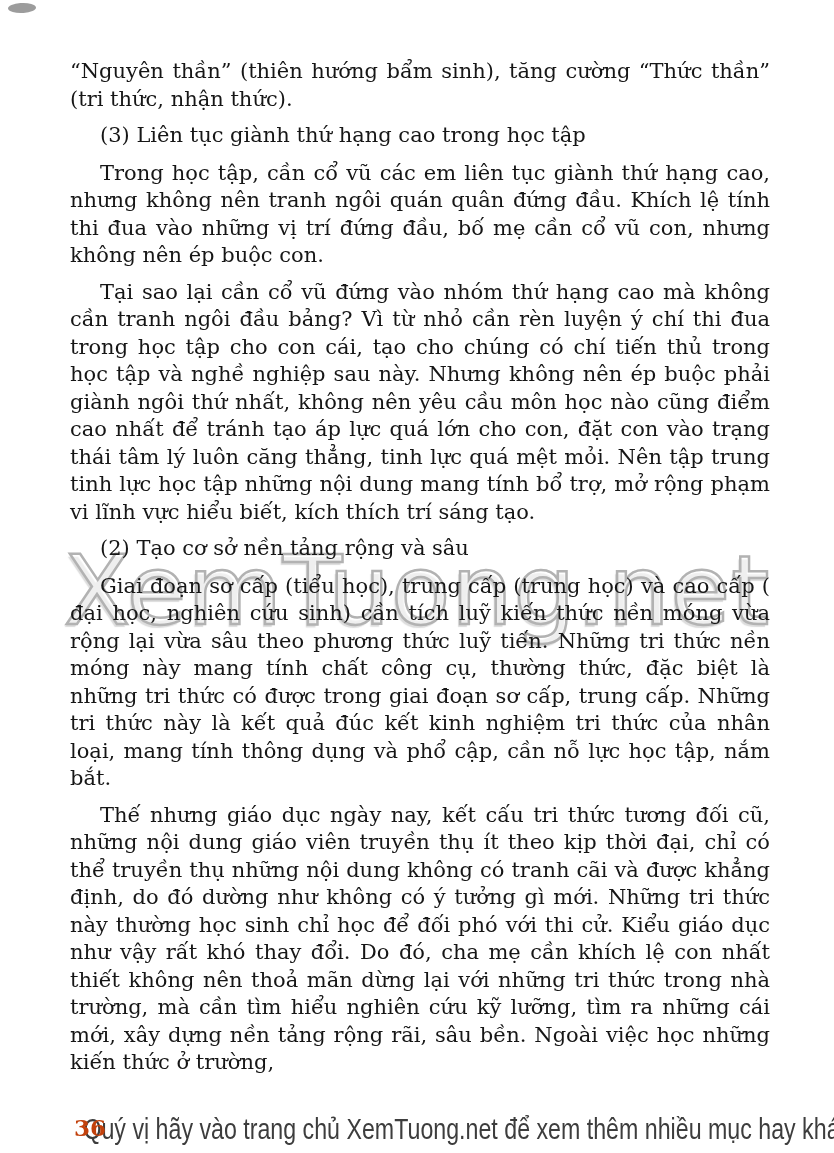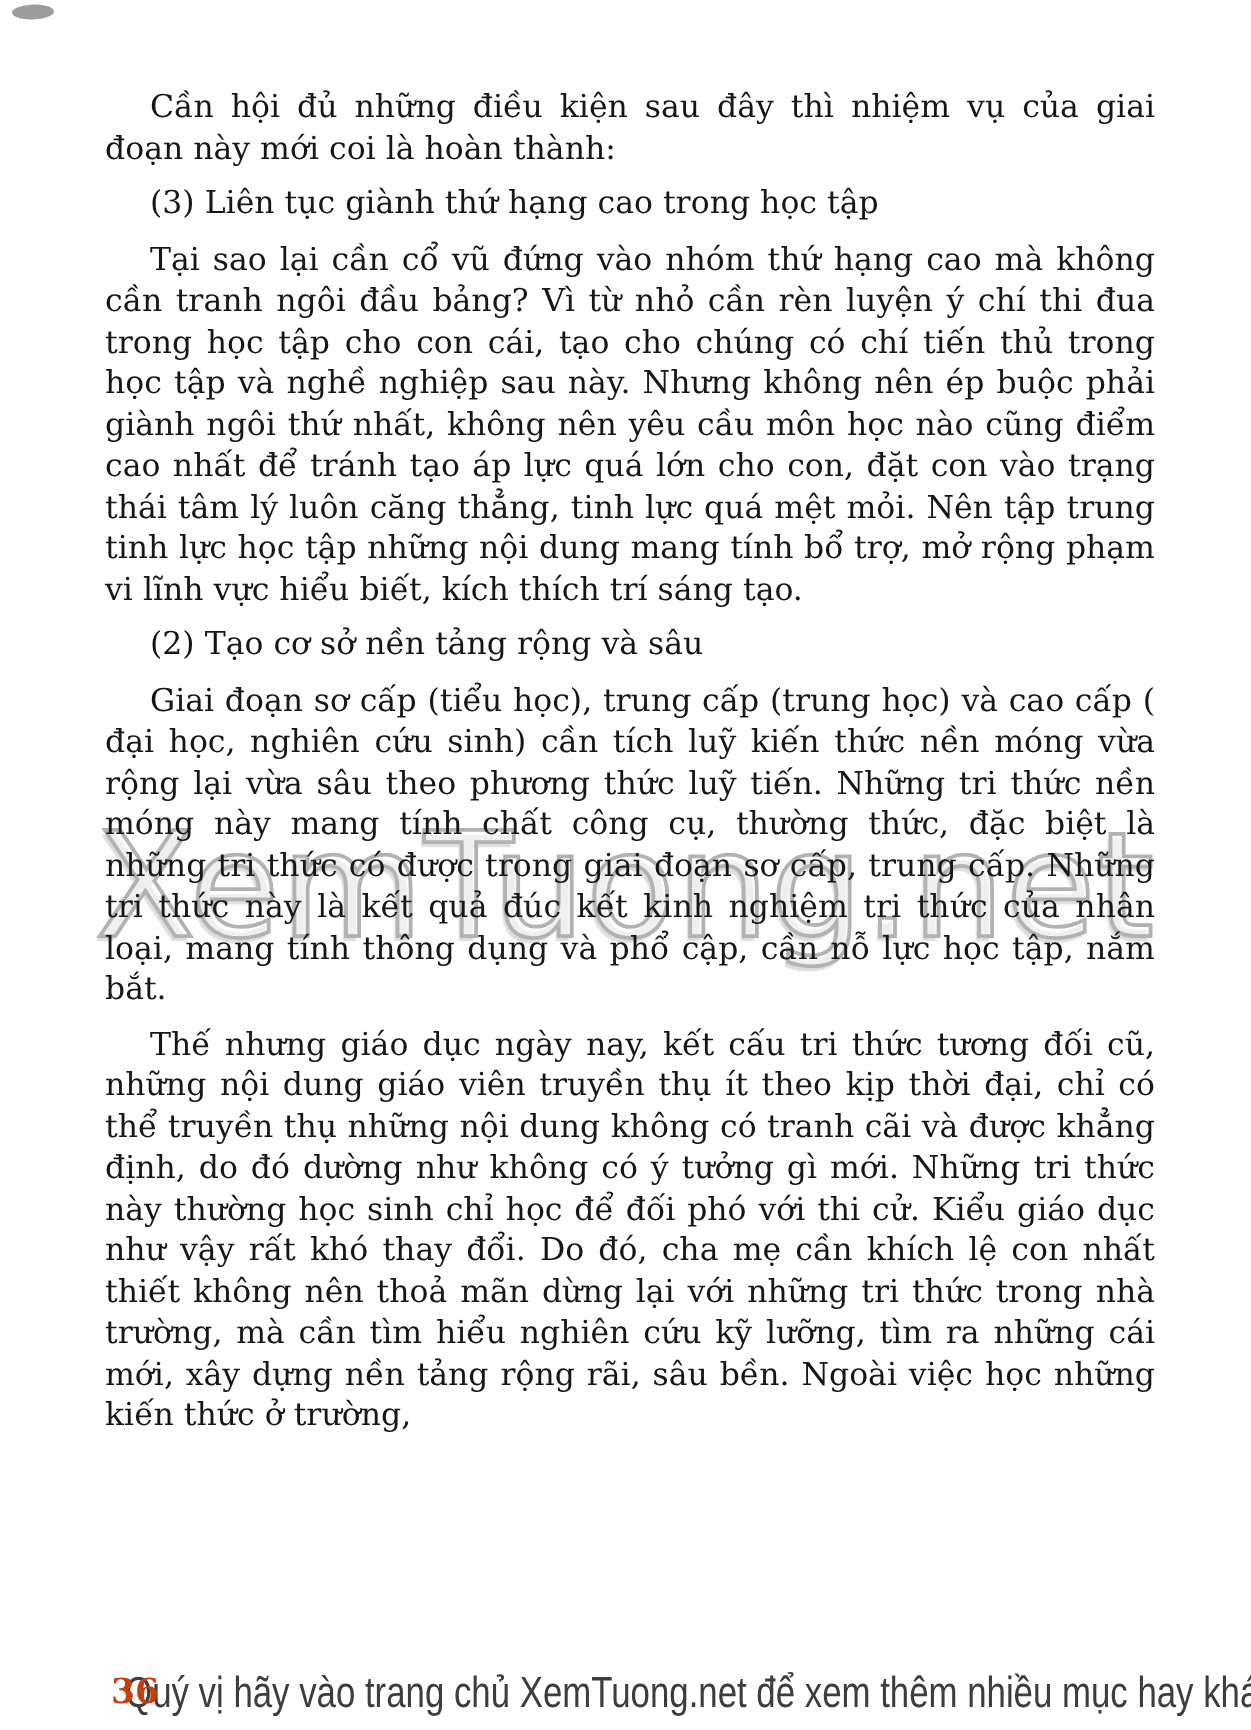--- a/index.html
+++ b/index.html
@@ -82,22 +82,23 @@
 </head>
 <body>
 
 <div id="page">
   <div class="artifact"></div>
 
   <div class="watermark">XemTuong.net</div>
 
   <div class="text-column">
 
-      <p class="para indent">Cần hội đủ những điều kiện sau đây thì nhiệm vụ của giai đoạn này mới coi là hoàn thành:</p>
+  <p class="para continuation">“Nguyên thần” (thiên hướng bẩm sinh), tăng cường “Thức thần” (tri thức, nhận thức).</p>
       <p class="para heading">(3) Liên tục giành thứ hạng cao trong học tập</p>
+      <p class="para indent">Trong học tập, cần cổ vũ các em liên tục giành thứ hạng cao, nhưng không nên tranh ngôi quán quân đứng đầu. Khích lệ tính thi đua vào những vị trí đứng đầu, bố mẹ cần cổ vũ con, nhưng không nên ép buộc con.</p>
       <p class="para indent">Tại sao lại cần cổ vũ đứng vào nhóm thứ hạng cao mà không cần tranh ngôi đầu bảng? Vì từ nhỏ cần rèn luyện ý chí thi đua trong học tập cho con cái, tạo cho chúng có chí tiến thủ trong học tập và nghề nghiệp sau này. Nhưng không nên ép buộc phải giành ngôi thứ nhất, không nên yêu cầu môn học nào cũng điểm cao nhất để tránh tạo áp lực quá lớn cho con, đặt con vào trạng thái tâm lý luôn căng thẳng, tinh lực quá mệt mỏi. Nên tập trung tinh lực học tập những nội dung mang tính bổ trợ, mở rộng phạm vi lĩnh vực hiểu biết, kích thích trí sáng tạo.</p>
       <p class="para heading">(2) Tạo cơ sở nền tảng rộng và sâu</p>
       <p class="para indent">Giai đoạn sơ cấp (tiểu học), trung cấp (trung học) và cao cấp ( đại học, nghiên cứu sinh) cần tích luỹ kiến thức nền móng vừa rộng lại vừa sâu theo phương thức luỹ tiến. Những tri thức nền móng này mang tính chất công cụ, thường thức, đặc biệt là những tri thức có được trong giai đoạn sơ cấp, trung cấp. Những tri thức này là kết quả đúc kết kinh nghiệm tri thức của nhân loại, mang tính thông dụng và phổ cập, cần nỗ lực học tập, nắm bắt.</p>
       <p class="para indent">Thế nhưng giáo dục ngày nay, kết cấu tri thức tương đối cũ, những nội dung giáo viên truyền thụ ít theo kịp thời đại, chỉ có thể truyền thụ những nội dung không có tranh cãi và được khẳng định, do đó dường như không có ý tưởng gì mới. Những tri thức này thường học sinh chỉ học để đối phó với thi cử. Kiểu giáo dục như vậy rất khó thay đổi. Do đó, cha mẹ cần khích lệ con nhất thiết không nên thoả mãn dừng lại với những tri thức trong nhà trường, mà cần tìm hiểu nghiên cứu kỹ lưỡng, tìm ra những cái mới, xây dựng nền tảng rộng rãi, sâu bền. Ngoài việc học những kiến thức ở trường,</p>
     </div>
 
   <div class="footer-note">Quý vị hãy vào trang chủ XemTuong.net để xem thêm nhiều mục hay khác</div>
 
   <div class="page-number">36</div>
 </div>

